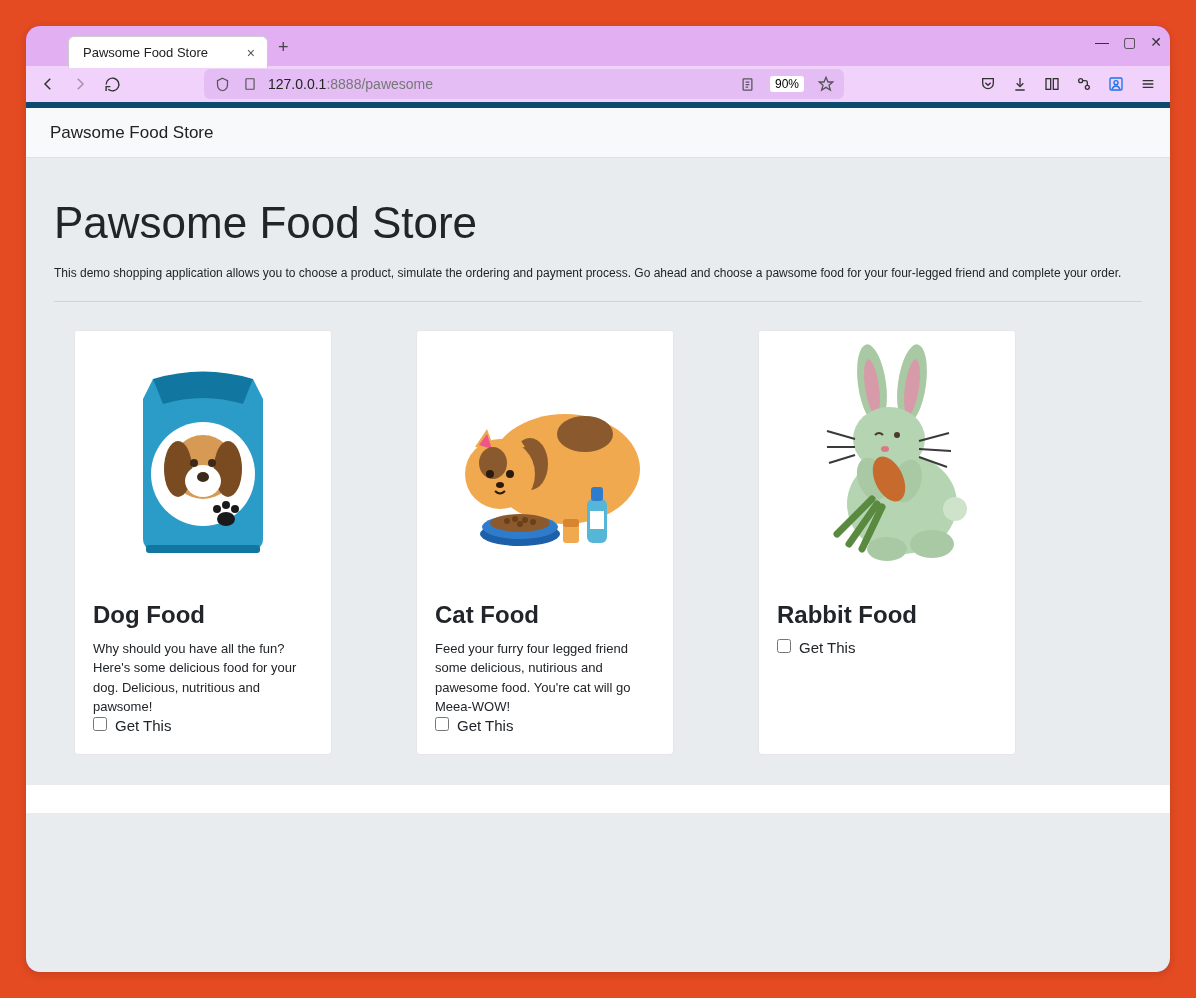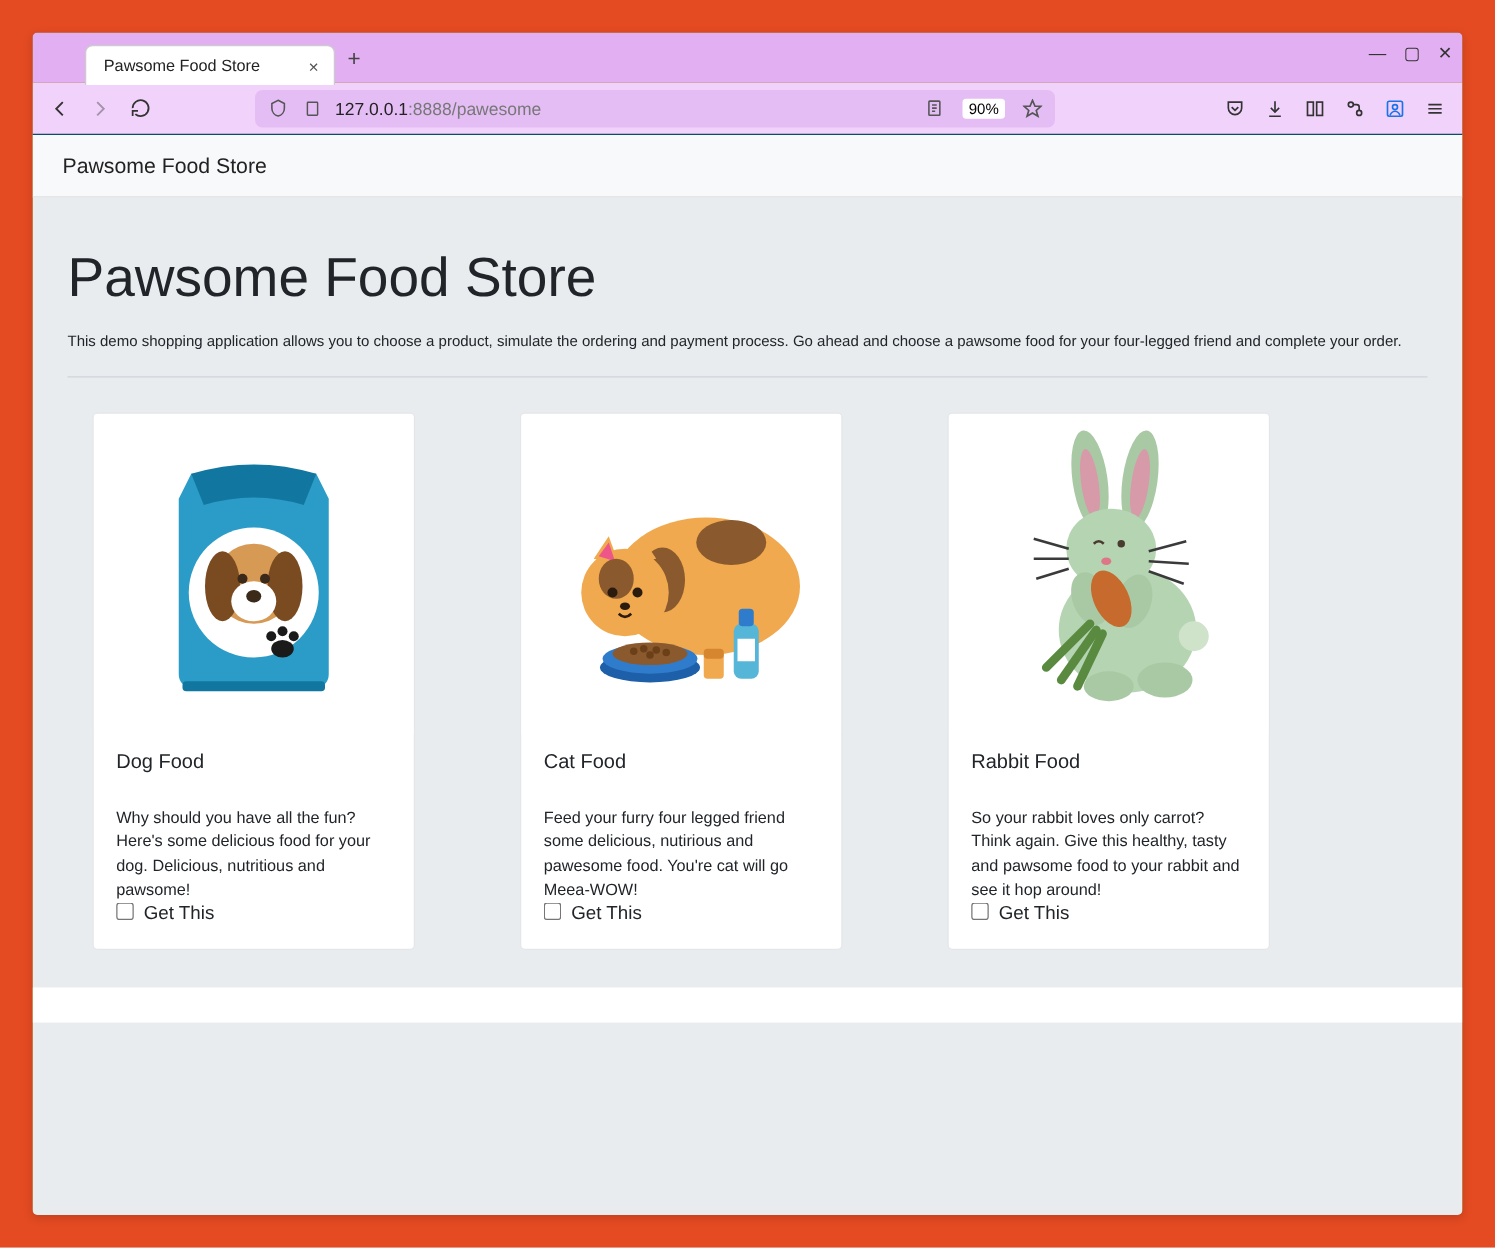--- a/index.html
+++ b/index.html
@@ -1,19 +1,19 @@
 <!DOCTYPE html>
 <html><head>
 <meta charset="utf-8">
 <style>
   * { box-sizing: border-box; margin: 0; padding: 0; }
   html, body { width: 1196px; height: 998px; font-family: Arial, Helvetica, sans-serif; }
   body { background: #e44b22; padding: 26px; }
   .browser-window {
-    width: 1144px; height: 946px; background: #a16207; border-radius: 4px; overflow: hidden;
+    width: 1144px; height: 946px; background: #a21caf; border-radius: 14px; overflow: hidden;
     display: flex; flex-direction: column; box-shadow: 0 2px 8px rgba(0,0,0,0.15);
   }
   
   .titlebar {
     height: 40px; background: #e2b0f2; display: flex; align-items: flex-end;
     padding: 0 8px; position: relative;
   }
   .tab {
     background: #fff; height: 32px; border-radius: 6px 6px 0 0;
     display: flex; align-items: center; padding: 0 10px 0 14px;
@@ -21,21 +21,21 @@
     border: 1px solid #ccc; border-bottom: none;
     font-size: 13px; color: #222;
   }
   .tab-close { margin-left: auto; font-size: 14px; color: #555; cursor: pointer; padding: 0 2px; }
   .newtab { color: #444; font-size: 18px; margin-left: 10px; margin-bottom: 8px; cursor: pointer; }
   .win-controls { position: absolute; right: 8px; top: 8px; display: flex; gap: 14px; }
   .win-controls span { font-size: 14px; color: #333; cursor: pointer; }
   
   .toolbar {
     height: 42px; background: #f1d2fb; display: flex; align-items: center;
-    padding: 0 12px; gap: 12px; border-bottom: 1px solid #0c4a6e;
+    padding: 0 12px; gap: 12px; border-bottom: 6px solid #0c4a6e;
   }
   .tb-icon { width: 20px; height: 20px; display: flex; align-items: center; justify-content: center; color: #333; cursor: pointer; }
   .tb-icon.disabled { opacity: 0.4; cursor: default; }
   .addrbar {
     flex: 0 0 640px; height: 30px; background: #e4bdf5; border-radius: 6px;
     display: flex; align-items: center; padding: 0 8px; gap: 8px; margin-left: 70px;
   }
   .addrbar .url { font-size: 14px; color: #222; }
   .addrbar .url .host { color: #222; font-weight: 500; }
   .addrbar .url .rest { color: #777; }
@@ -52,21 +52,21 @@
   h1.page-title { font-size: 44px; font-weight: 500; color: #212529; margin-bottom: 16px; }
   p.lead { font-size: 12px; color: #212529; line-height: 1.55; margin-bottom: 18px; }
   hr.divider { border: none; border-top: 1px solid #d0d4d9; margin-bottom: 28px; }
   .row { display: flex; gap: 84px; justify-content: flex-start; padding: 0 20px; }
   .card {
     width: 258px; background: #fff; border: 1px solid #e4e6e9; border-radius: 4px;
     overflow: hidden;
   }
   .card-img { width: 100%; height: 256px; display: flex; align-items: center; justify-content: center; background: #fff; }
   .card-body { padding: 14px 18px 20px; }
-  .card-title { font-size: 16px; font-weight: 400; color: #212529; margin-bottom: 25px; }
+  .card-title { font-size: 24px; font-weight: 700; color: #212529; margin-bottom: 10px; }
   .card-text { font-size: 13px; color: #212529; line-height: 1.5; }
   .check-row { display: flex; align-items: flex-start; gap: 8px; font-size: 15px; color: #212529; }
   .check-row input { width: 14px; height: 14px; }
   .order-row { display: flex; justify-content: center; margin-top: 30px; }
   .btn-primary {
     background: #0d6efd; color: #fff; border: none; border-radius: 5px;
     padding: 8px 16px; font-size: 15px; cursor: pointer;
   }
   .footer-strip { height: 28px; background: #fff; }
   svg { display: block; }
@@ -315,21 +315,20 @@
               </g>
 
               <ellipse cx="155" cy="205" rx="22" ry="14" fill="#a9c9a5"></ellipse>
               <ellipse cx="110" cy="210" rx="20" ry="12" fill="#a9c9a5"></ellipse>
 
               <circle cx="178" cy="170" r="12" fill="#cfe3cb"></circle>
             </svg>
           </div>
           <div class="card-body">
             <div class="card-title">Rabbit Food</div>
-            <div class="card-text">So your rabbit loves only carrot? Think again. Give this healthy, tasty and pawsome food to your rabbit and see it hop around!</div>
             <label class="check-row">
               <input type="checkbox" style="">
               <span>Get This</span>
             </label>
           </div>
         </div>
 
       </div>
 
     </div>

